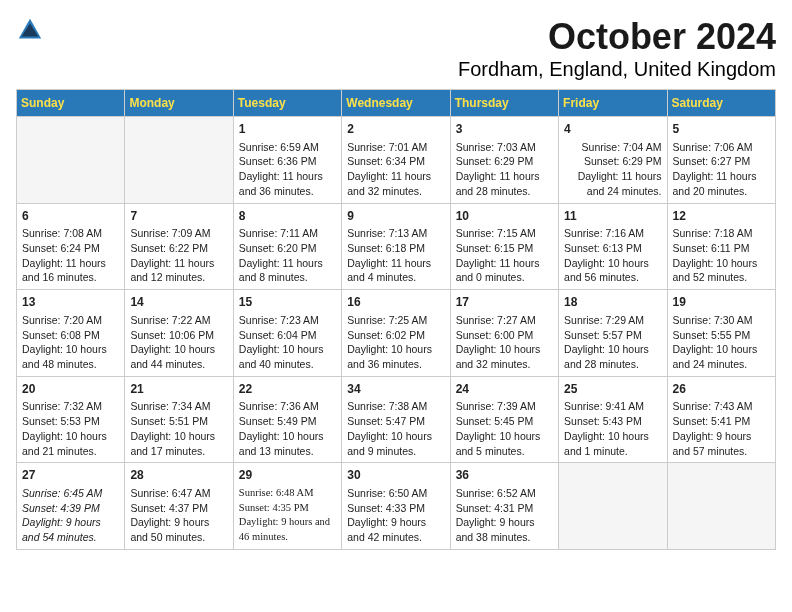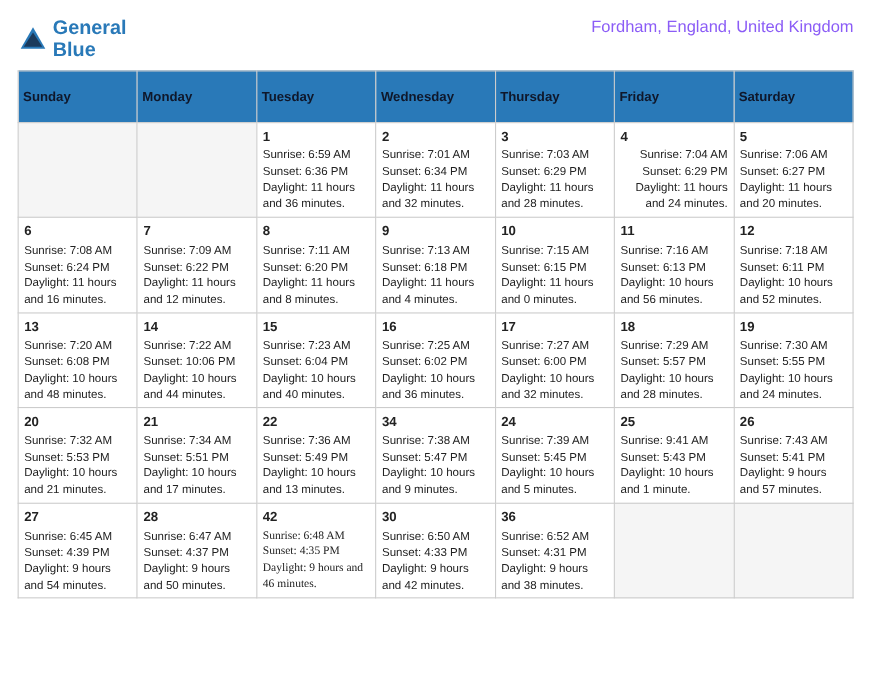--- a/index.html
+++ b/index.html
@@ -36,32 +36,32 @@
     }
     .title-block {
       text-align: right;
     }
     .month-title {
       font-size: 36px;
       font-weight: bold;
       color: #1a1a1a;
     }
     .location {
-      font-size: 15px;
-      color: #8b5cf6;
+      font-size: 20px;
+      color: #000000;
     }
     table {
       width: 100%;
       border-collapse: collapse;
       font-size: 11px;
     }
     th {
       background-color: #2979b8;
-      color: #0f172a;
-      padding: 16px 4px;
+      color: #fde047;
+      padding: 6px 4px;
       text-align: left;
       font-size: 12px;
       border: 1px solid #ccc;
     }
     td {
       border: 1px solid #ccc;
       vertical-align: top;
       padding: 4px 5px;
       height: 80px;
       width: 108px;
@@ -85,27 +85,23 @@
   </style>
 </head>
 <body>
 
 <div class="header">
   <div class="logo">
     <svg class="logo-icon" viewBox="0 0 30 30">
       <polygon points="15,3 27,24 3,24" fill="#2979b8"></polygon>
       <polygon points="15,8 24,22 6,22" fill="#1a3a5c"></polygon>
     </svg>
-    <div>
-      <div class="logo-text">
-        <span>General</span><br><span style="color:#2979b8">Blue</span>
-      </div>
-    </div>
   </div>
   <div class="title-block">
+    <div class="month-title">October 2024</div>
     <div class="location">Fordham, England, United Kingdom</div>
   </div>
 </div>
 
 <table>
   <thead>
     <tr>
     <th>Sunday</th>
         <th>Monday</th>
         <th>Tuesday</th>
@@ -278,32 +274,32 @@
         <td>
           <span class="day-num">26</span>
           <div class="day-info" style="white-space: pre-line;">Sunrise: 7:43 AM
 Sunset: 5:41 PM
 Daylight: 9 hours and 57 minutes.</div>
         </td>
       </tr>
       <tr>
         <td>
           <span class="day-num">27</span>
-          <div class="day-info" style="white-space: pre-line;">Sunrise: 6:45 AM
+          <div class="day-info" style="white-space: pre-line; font-style: italic;">Sunrise: 6:45 AM
 Sunset: 4:39 PM
 Daylight: 9 hours and 54 minutes.</div>
         </td>
         <td>
           <span class="day-num">28</span>
           <div class="day-info" style="white-space: pre-line;">Sunrise: 6:47 AM
 Sunset: 4:37 PM
 Daylight: 9 hours and 50 minutes.</div>
         </td>
         <td>
-          <span class="day-num">42</span>
+          <span class="day-num">29</span>
           <div class="day-info" style="white-space: pre-line; font-family: Liberation Serif, serif;">Sunrise: 6:48 AM
 Sunset: 4:35 PM
 Daylight: 9 hours and 46 minutes.</div>
         </td>
         <td>
           <span class="day-num">30</span>
           <div class="day-info" style="white-space: pre-line;">Sunrise: 6:50 AM
 Sunset: 4:33 PM
 Daylight: 9 hours and 42 minutes.</div>
         </td>

